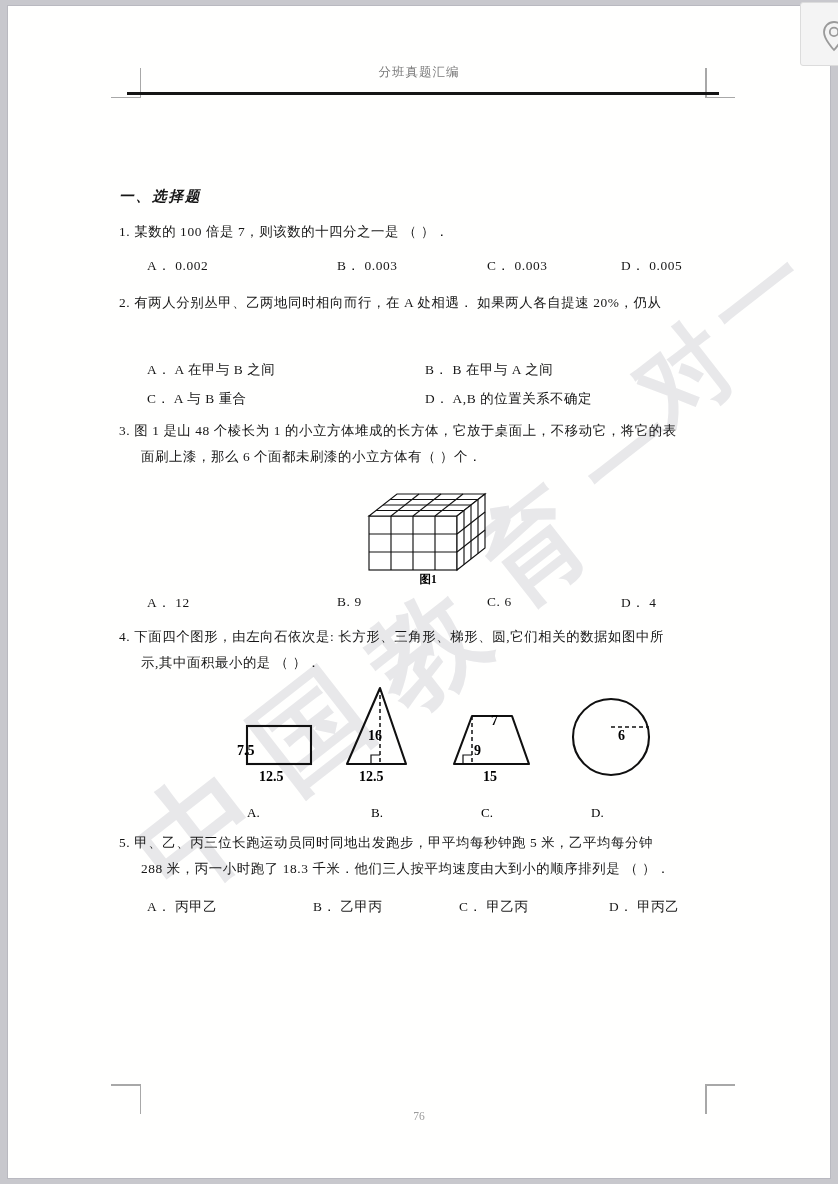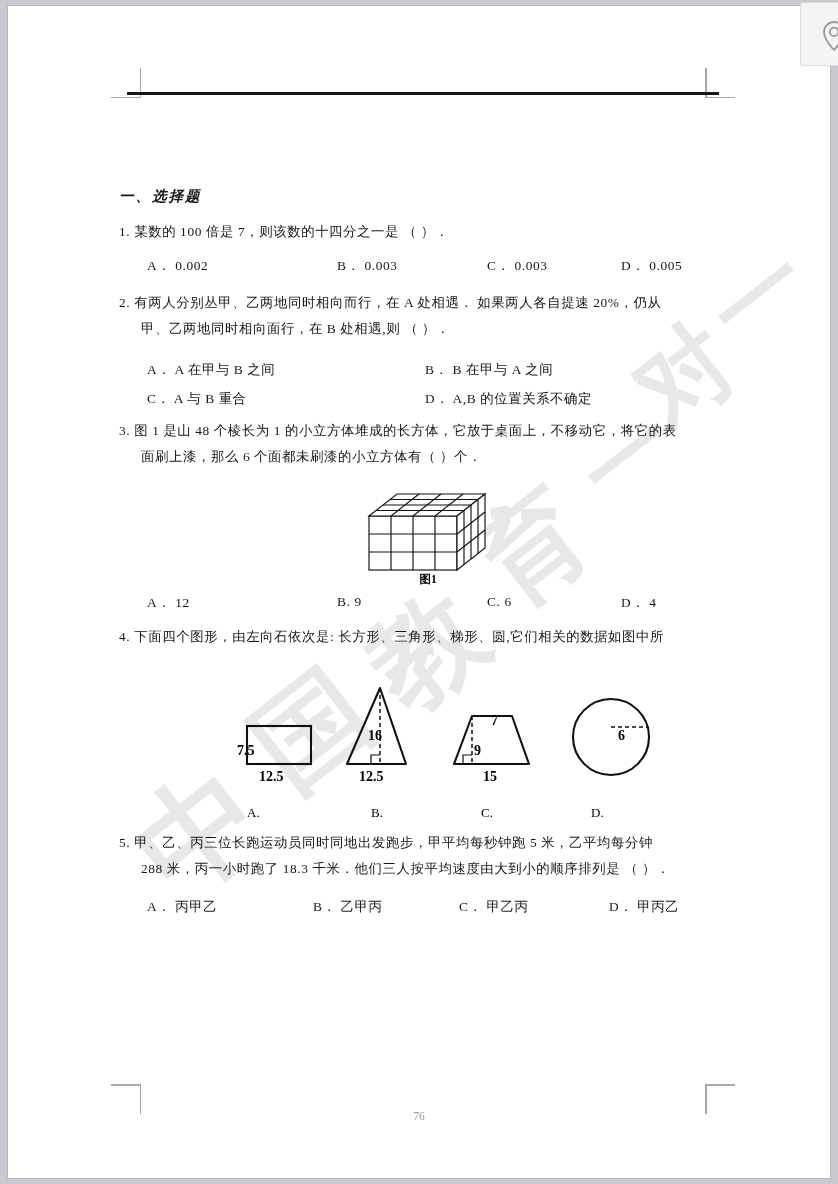--- a/index.html
+++ b/index.html
@@ -220,20 +220,21 @@
     </div>
     <div class="crop" style="left:103px; top:1078px; width:30px; height:30px;">
       <div class="h" style="left:0; top:0; width:30px;"></div>
       <div class="v" style="left:28.5px; top:0; height:30px;"></div>
     </div>
     <div class="crop" style="left:697px; top:1078px; width:30px; height:30px;">
       <div class="h" style="left:0; top:0; width:30px;"></div>
       <div class="v" style="left:0; top:0; height:30px;"></div>
     </div>
 
+    <div id="running-head">分班真题汇编</div>
     <div id="header-rule"></div>
 
 
     <div id="content">
 
       <div class="section-head">一、选择题</div>
 
       <div class="q" style="top:213px;">
         <span class="num">1.</span>
         <span>某数的 100 倍是 7，则该数的十四分之一是 （      ）．</span>
@@ -241,21 +242,20 @@
       <div class="opts" style="top:251px; height:22px;">
         <span class="o" style="left:28px;">A． 0.002</span>
         <span class="o" style="left:218px;">B． 0.003</span>
         <span class="o" style="left:368px;">C． 0.003</span>
         <span class="o" style="left:502px;">D． 0.005</span>
       </div>
 
       <div class="q" style="top:284px;">
         <span class="num">2.</span>
         <span>有两人分别丛甲、乙两地同时相向而行，在 A 处相遇． 如果两人各自提速 20%，仍从</span>
-        <span class="indent">甲、乙两地同时相向面行，在 B 处相遇,则 （     ）．</span>
       </div>
       <div class="opts" style="top:355px; height:22px;">
         <span class="o" style="left:28px;">A． A 在甲与 B 之间</span>
         <span class="o" style="left:306px;">B． B 在甲与 A 之间</span>
       </div>
       <div class="opts" style="top:384px; height:22px;">
         <span class="o" style="left:28px;">C． A 与 B 重合</span>
         <span class="o" style="left:306px;">D． A,B 的位置关系不确定</span>
       </div>
 
@@ -268,20 +268,21 @@
       <div class="opts" style="top:588px; height:22px;">
         <span class="o" style="left:28px;">A． 12</span>
         <span class="o" style="left:218px;">B. 9</span>
         <span class="o" style="left:368px;">C. 6</span>
         <span class="o" style="left:502px;">D． 4</span>
       </div>
 
       <div class="q" style="top:618px;">
         <span class="num">4.</span>
         <span>下面四个图形，由左向石依次是: 长方形、三角形、梯形、圆,它们相关的数据如图中所</span>
+        <span class="indent">示,其中面积最小的是 （     ）．</span>
       </div>
 
       <div class="q" style="top:824px;">
         <span class="num">5.</span>
         <span>甲、乙、丙三位长跑运动员同时同地出发跑步，甲平均每秒钟跑 5 米，乙平均每分钟</span>
         <span class="indent">288 米，丙一小时跑了 18.3 千米．他们三人按平均速度由大到小的顺序排列是 （      ）．</span>
       </div>
       <div class="opts" style="top:892px; height:22px;">
         <span class="o" style="left:28px;">A． 丙甲乙</span>
         <span class="o" style="left:194px;">B． 乙甲丙</span>

